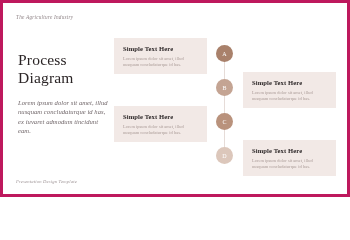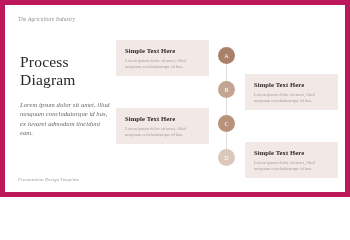--- a/index.html
+++ b/index.html
@@ -9,21 +9,21 @@
   }
   body {
     font-family: "Liberation Serif", serif;
   }
   .slide {
     position: relative;
     width: 350px;
     height: 197px;
     background: #ffffff;
     box-sizing: border-box;
-    border: 5px solid #be185d;
+    border: 3px solid #be185d;
     overflow: hidden;
   }
 
   
   .eyebrow {
     position: absolute;
     left: 13px;
     top: 11px;
     font-family: "Liberation Serif", serif;
     font-style: italic;

